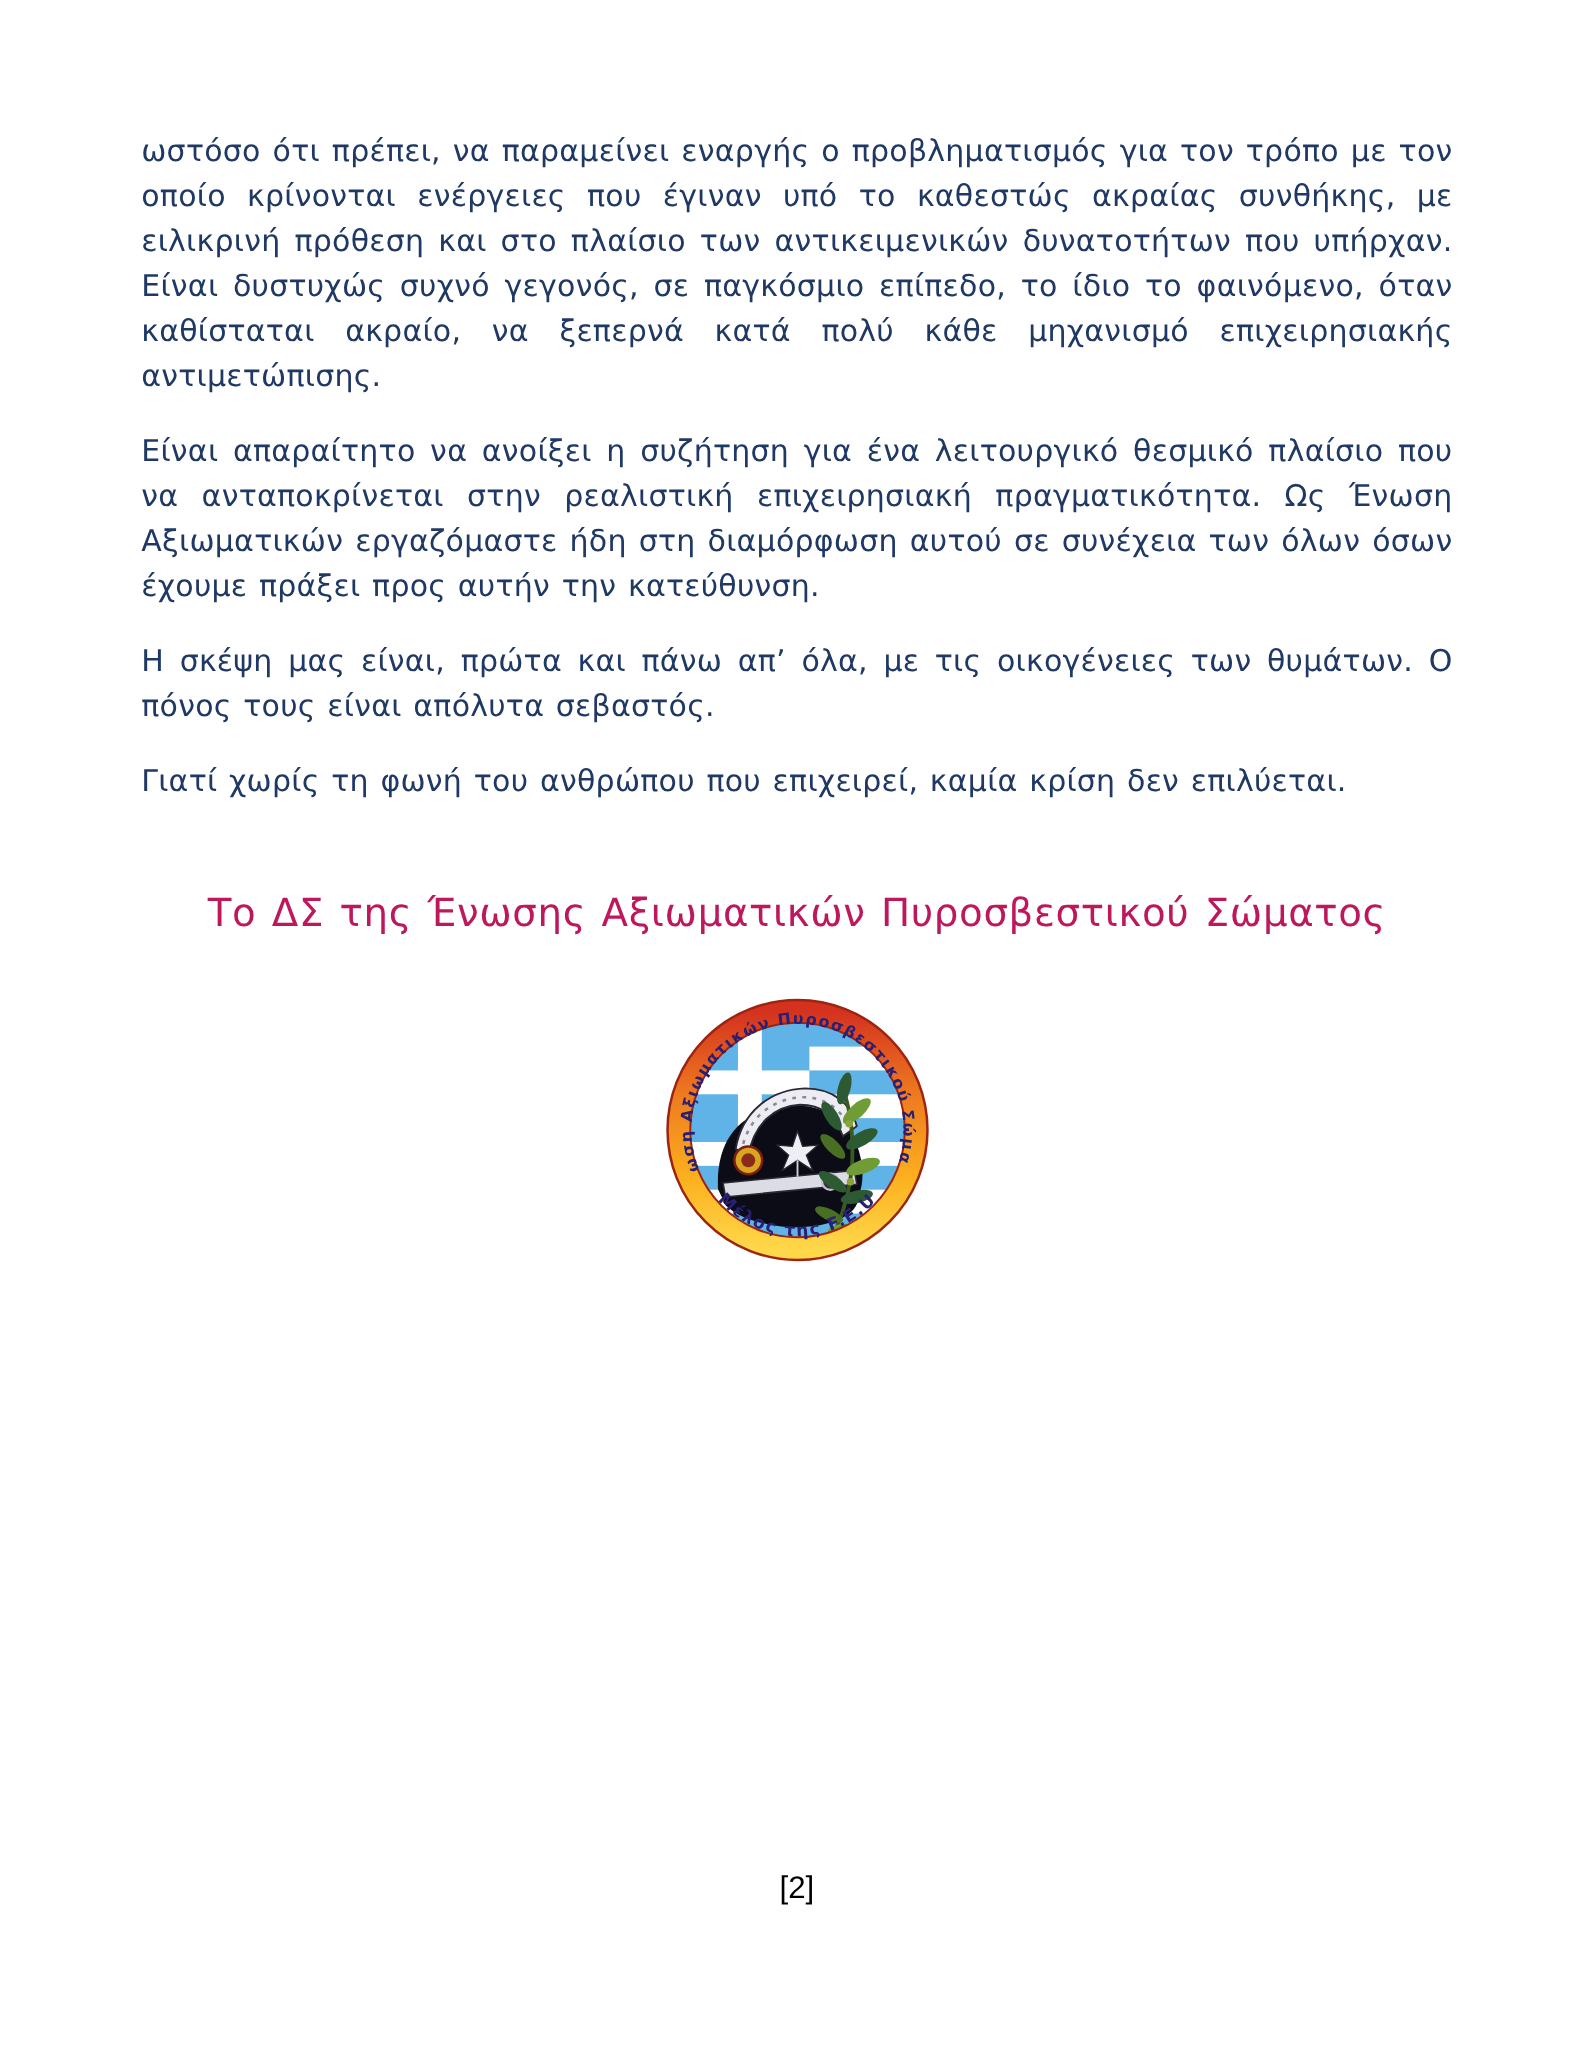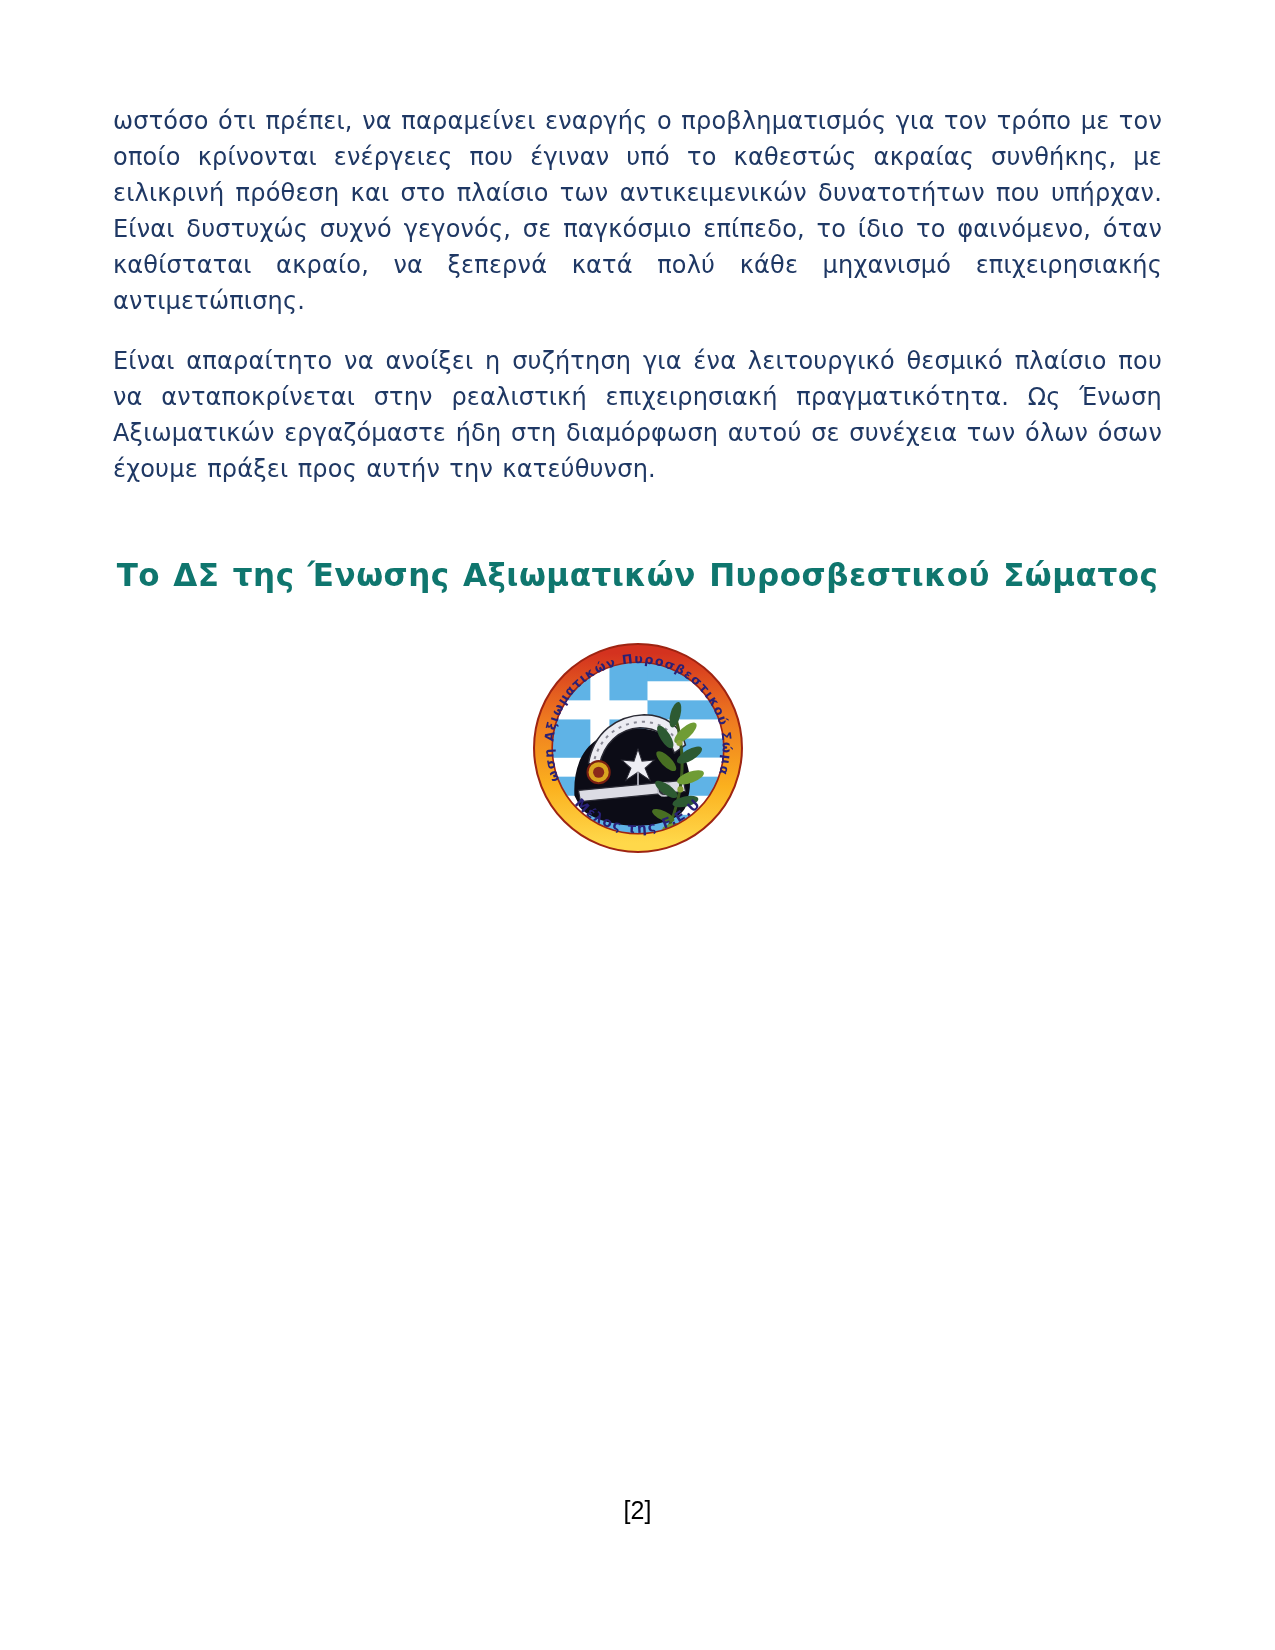--- a/index.html
+++ b/index.html
@@ -9,39 +9,41 @@
   }
   .page{position:absolute;inset:0;background:#ffffff;}
   .content{position:absolute;left:113px;right:113px;top:103px;}
   .para{
     font-size:24px;line-height:36px;color:#1f3864;
     text-align:justify;text-justify:inter-word;margin:0 0 24px 0;
     letter-spacing:.2px;word-spacing:1.5px;
   }
   .heading{
     margin:66px 0 15px 0;text-align:center;
-    font-size:31px;line-height:44px;font-weight:bold;color:#0f766e;
+    font-size:31px;line-height:44px;font-weight:normal;color:#be185d;
     letter-spacing:.5px;word-spacing:2px;
   }
   .logo-wrap{margin-top:45px;display:flex;justify-content:center;}
   .logo{width:212px;height:212px;display:block;}
   .page-number{
     position:absolute;left:0;right:0;top:1496px;text-align:center;
     font-family:"Liberation Sans","DejaVu Sans",sans-serif;
     font-size:25px;color:#000000;
   }
 </style>
 </head>
 <body>
 
 <div class="page">
   <div class="content">
 
     <p class="para">ωστόσο ότι πρέπει, να παραμείνει εναργής ο προβληματισμός για τον τρόπο με τον οποίο κρίνονται ενέργειες που έγιναν υπό το καθεστώς ακραίας συνθήκης, με ειλικρινή πρόθεση και στο πλαίσιο των αντικειμενικών δυνατοτήτων που υπήρχαν. Είναι δυστυχώς συχνό γεγονός, σε παγκόσμιο επίπεδο, το ίδιο το φαινόμενο, όταν καθίσταται ακραίο, να ξεπερνά κατά πολύ κάθε μηχανισμό επιχειρησιακής αντιμετώπισης.</p>
     <p class="para">Είναι απαραίτητο να ανοίξει η συζήτηση για ένα λειτουργικό θεσμικό πλαίσιο που να ανταποκρίνεται στην ρεαλιστική επιχειρησιακή πραγματικότητα. Ως Ένωση Αξιωματικών εργαζόμαστε ήδη στη διαμόρφωση αυτού σε συνέχεια των όλων όσων έχουμε πράξει προς αυτήν την κατεύθυνση.</p>
+    <p class="para">Η σκέψη μας είναι, πρώτα και πάνω απ’ όλα, με τις οικογένειες των θυμάτων. Ο πόνος τους είναι απόλυτα σεβαστός.</p>
+    <p class="para">Γιατί χωρίς τη φωνή του ανθρώπου που επιχειρεί, καμία κρίση δεν επιλύεται.</p>
 
     <div class="heading">Το ΔΣ της Ένωσης Αξιωματικών Πυροσβεστικού Σώματος</div>
 
     <div class="logo-wrap">
       <svg class="logo" viewBox="0 0 210 210" aria-hidden="true">
         <defs>
           <linearGradient id="ringGrad" x1="0" y1="0" x2="0" y2="1">
             <stop offset="0" stop-color="#d4321f"></stop>
             <stop offset="0.35" stop-color="#ee7a20"></stop>
             <stop offset="0.7" stop-color="#fbb01e"></stop>

